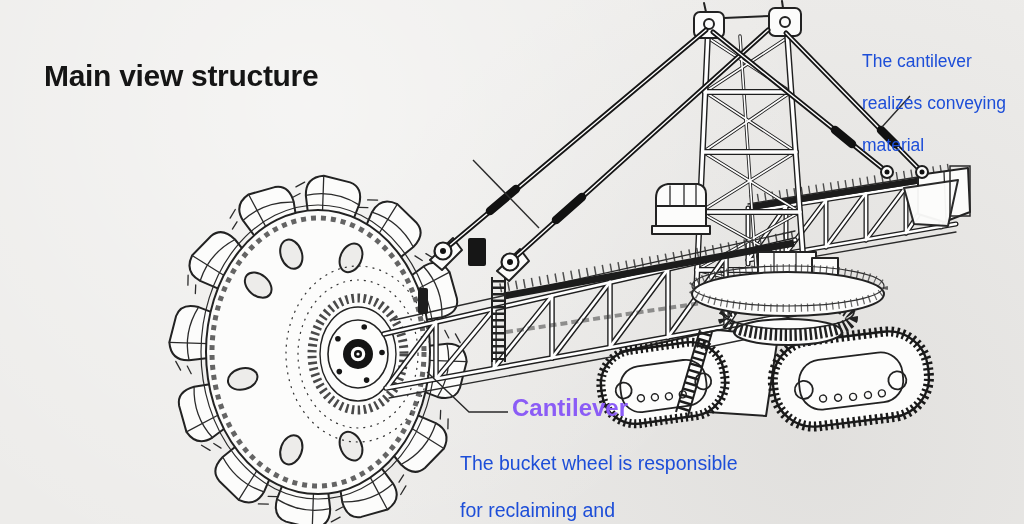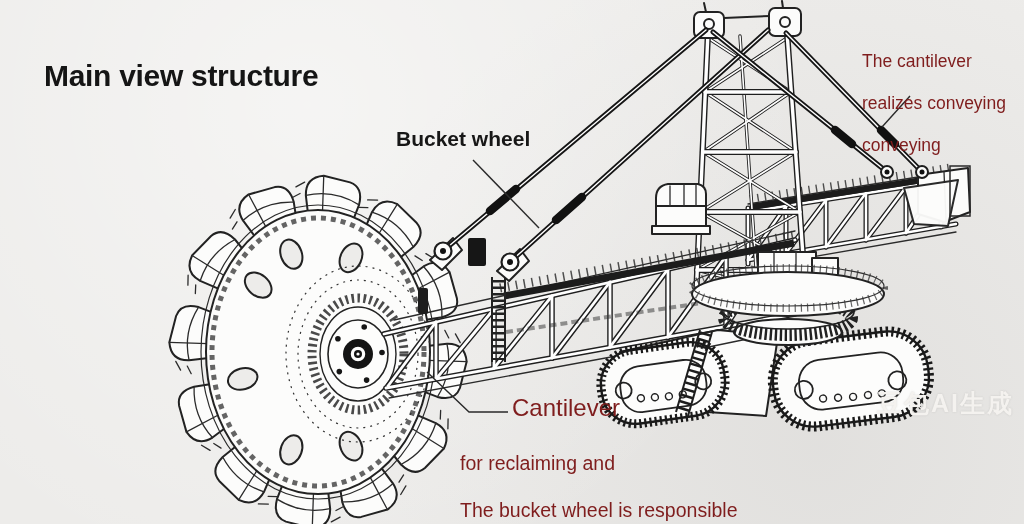--- a/index.html
+++ b/index.html
@@ -9,22 +9,22 @@
     background-image:radial-gradient(circle at 30% 20%, rgba(255,255,255,.45), rgba(255,255,255,0) 60%),
                      radial-gradient(circle at 80% 85%, rgba(190,188,185,.25), rgba(190,188,185,0) 55%);
     font-family:"Liberation Sans","DejaVu Sans",sans-serif;
     color:#1a1a1a;
   }
   .stage{position:absolute;inset:0;width:1024px;height:436px;margin-left:6px;}
   svg{position:absolute;inset:0;display:block;}
   .txt{position:absolute;white-space:pre-line;}
   .title{left:38px;top:24px;font-size:30px;font-weight:700;line-height:1.16;letter-spacing:-.3px;color:#151515;}
   .bw-label{left:390px;top:127px;font-size:21px;font-weight:600;color:#171717;}
-  .cl-label{left:506px;top:394px;font-size:24px;font-weight:400;color:#7f1d1d;}
-  .note{font-size:18px;font-weight:500;line-height:1.2;color:#7f1d1d;}
+  .cl-label{left:506px;top:394px;font-size:24px;font-weight:700;color:#8b5cf6;}
+  .note{font-size:18px;font-weight:500;line-height:1.2;color:#1d4ed8;}
   .note-right{left:856px;top:30px;width:160px;font-size:17.5px;}
   .note-bottom{left:454px;top:429px;width:280px;font-size:19.5px;}
   .watermark{right:16px;bottom:16px;position:absolute;font-size:25px;font-weight:700;
     letter-spacing:2px;color:#f4f2ef;text-shadow:0 0 2px rgba(120,118,115,.25);}
   line,path,ellipse,circle,rect,polyline,polygon{vector-effect:none;}
   .thin{stroke:#2b2b2b;stroke-width:1.3;fill:none;stroke-linecap:round;}
   .med{stroke:#222;stroke-width:2;fill:none;stroke-linecap:round;stroke-linejoin:round;}
   .whitefill{fill:#fcfcfb;stroke:#222;stroke-width:2;stroke-linejoin:round;}
   .leader{stroke:#2a2a2a;stroke-width:1.4;fill:none;}
 </style>
@@ -301,31 +301,29 @@
     <line class="leader" x1="467" y1="160" x2="533" y2="228"></line>
     <polyline class="leader" points="421,372 463,412 502,412"></polyline>
     <line class="leader" x1="904" y1="96" x2="876" y2="127"></line>
   </g>
 </svg>
 
 <div class="txt title">
   <div>Main view structure</div>
 </div>
 
-<div class="txt bw-label">Bucket wheel</div>
 
 <div class="txt note note-right">
   <div>The cantilever</div>
   <div>realizes conveying</div>
-  <div>conveying</div>
+  <div>material</div>
 </div>
 
 <div class="txt cl-label">Cantilever</div>
 
 <div class="txt note note-bottom">
+  <div>The bucket wheel is responsible</div>
   <div>for reclaiming and</div>
-  <div>The bucket wheel is responsible</div>
   
 </div>
 
-<div class="watermark">豆包AI生成</div>
 
 </div>
 
 </body></html>

